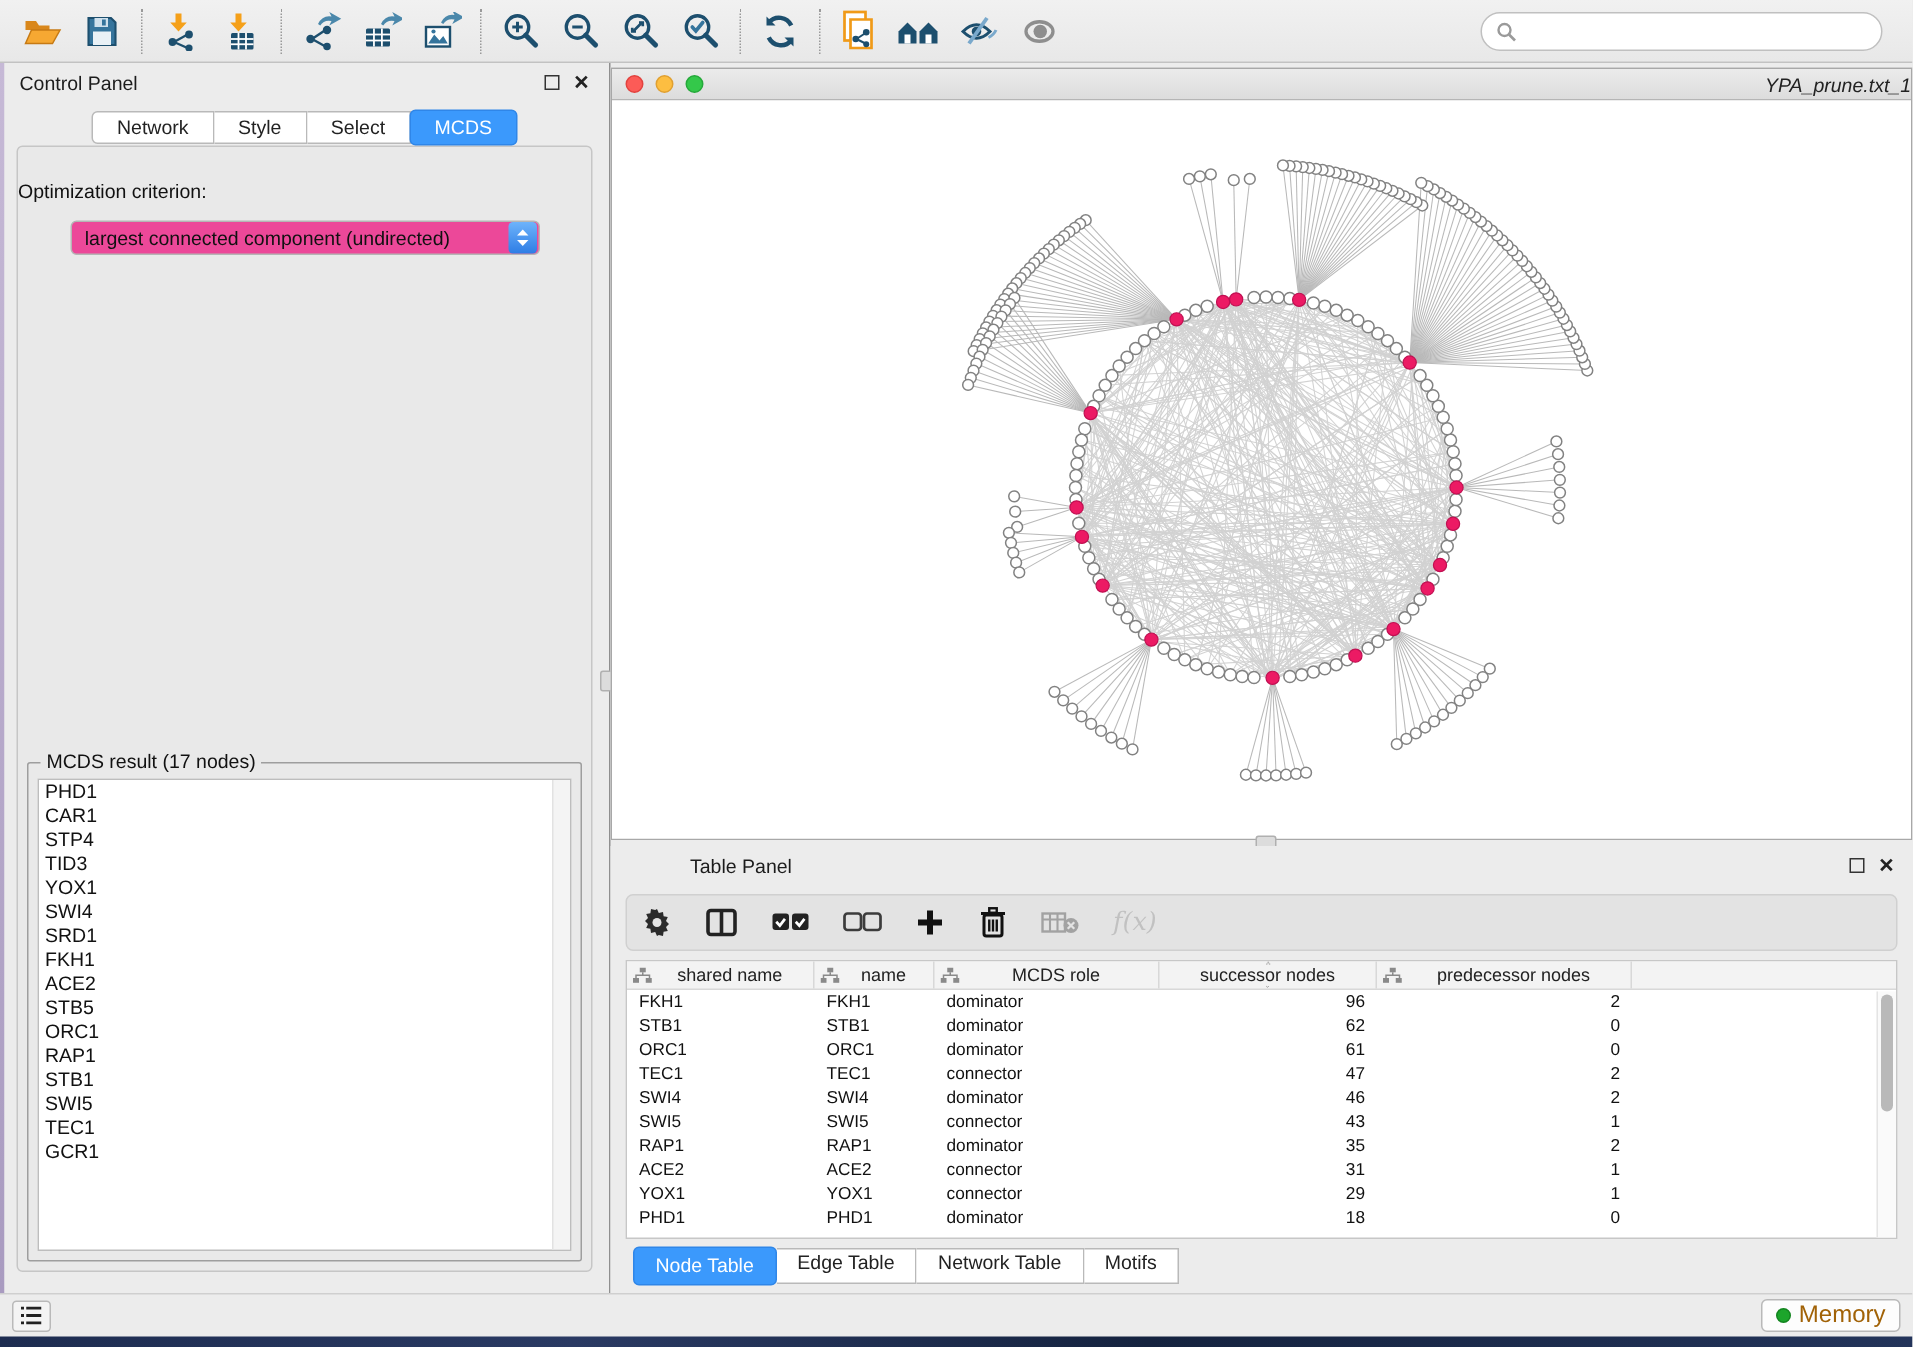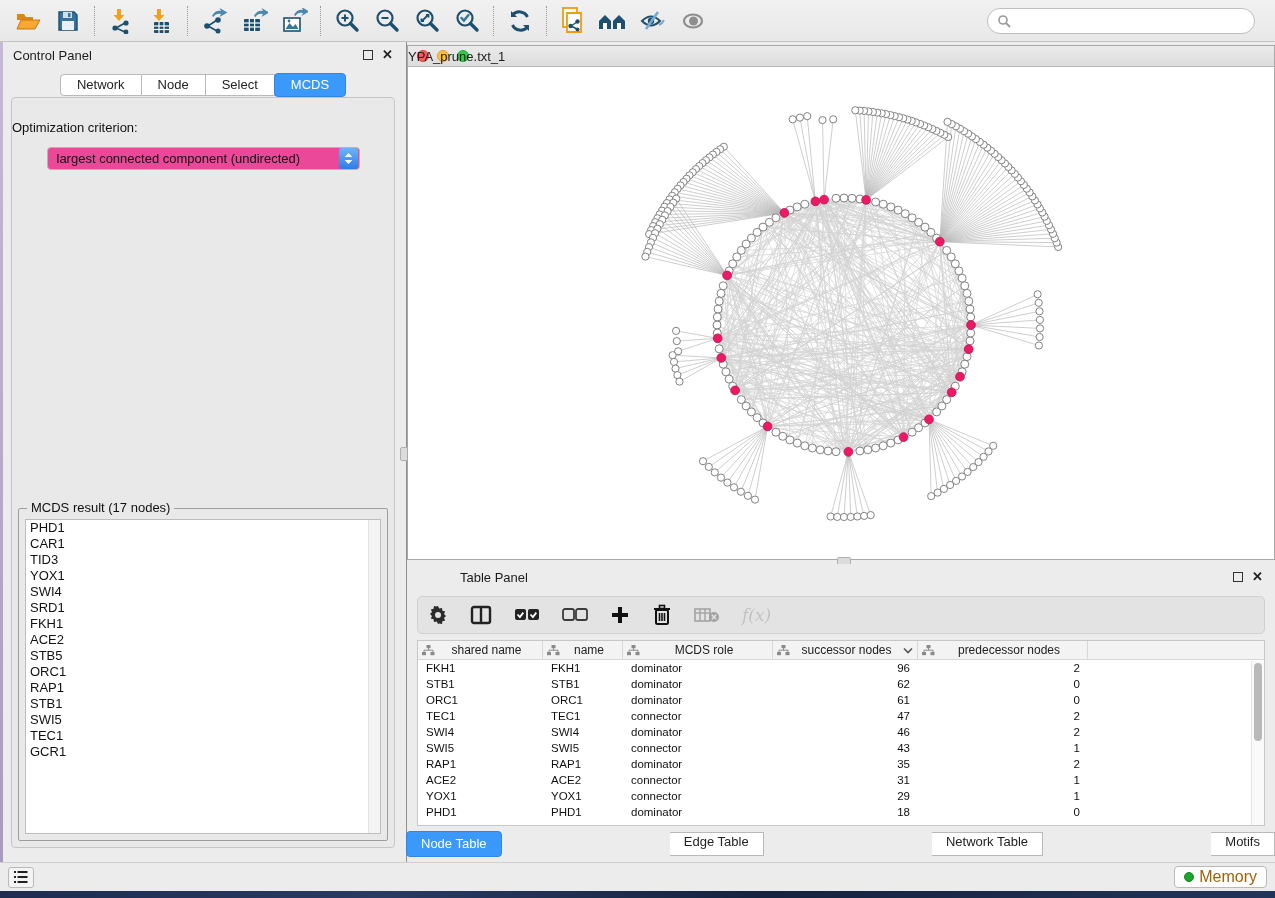--- a/index.html
+++ b/index.html
@@ -63,21 +63,21 @@
 
   
   .net-window { position:absolute; left:0; top:3px; width:868px; height:515px; border:1px solid #a8a8a8; background:#fff; }
   .net-titlebar { height:21px; background:linear-gradient(#ebebeb,#dcdcdc); border-bottom:1px solid #b5b5b5;
                   display:flex; align-items:center; position:relative; }
   .tlights { display:flex; gap:8px; margin-left:9px; }
   .tlight { width:12px; height:12px; border-radius:50%; }
   .tl-red { background:#fc5b57; border:1px solid #e2423e; }
   .tl-yellow { background:#fdbe41; border:1px solid #e0a031; }
   .tl-green { background:#34c84a; border:1px solid #25a93a; }
-  .net-title { position:absolute; left:0; right:0; text-align:left; font-size:13px; color:#222; }
+  .net-title { position:absolute; left:0; right:0; text-align:right; font-size:13px; color:#222;font-style:italic; }
   .net-canvas { position:absolute; left:0; top:21px; right:0; bottom:0; background:#fff; overflow:hidden; }
   .net-canvas svg { display:block; }
 
   .h-splitter { position:absolute; left:0; top:518px; width:868px; height:4px; }
   .h-handle { position:absolute; left:430px; top:-3px; width:14px; height:9px; background:#dcdcdc; border:1px solid #b0b0b0; border-radius:2px; }
 
   
   .table-panel { position:absolute; left:0; top:522px; width:868px; height:298px; background:#ececec; }
   .tp-titlebar { height:26px; display:flex; align-items:center; padding:0 12px; }
   .tp-title { font-size:13px; color:#1c1c1c;margin-left:41px; }
@@ -90,21 +90,21 @@
   .node-table { position:absolute; left:10px; right:10px; top:76px; bottom:36px; background:#fff; border:1px solid #c7c7c7; }
   .nt-header { display:flex; height:19px; border-bottom:1px solid #d8d8d8; background:#f3f3f3; }
   .nt-hcell { display:flex; align-items:center; border-right:1px solid #d8d8d8; font-size:12px; color:#222; padding:0 4px; }
   .nt-hcell .hlabel { flex:1; text-align:center; }
   .nt-row { display:flex; height:16px; }
   .nt-cell { font-size:11.5px; color:#111; line-height:16px; padding:0 8px; white-space:nowrap; overflow:hidden; }
   .num { text-align:right; }
   .nt-scroll { position:absolute; right:0; top:20px; bottom:0; width:13px; background:#fafafa; border-left:1px solid #e4e4e4; }
   .nt-thumb { position:absolute; left:2px; top:2px; width:8px; height:78px; background:#b9b9b9; border-radius:4px; }
 
-  .tp-tabs { position:absolute; left:0; right:0; bottom:6px; display:flex; justify-content:space-between;gap:12px; }
+  .tp-tabs { position:absolute; left:16px; right:0; bottom:6px; display:flex; justify-content:flex-start; }
   .tp-tabs .seg { padding:1px 14px; }
   .tp-tabs .seg.sel { padding:4px 14px; }
 
   
   .statusbar { position:absolute; left:0; top:862px; width:1275px; height:29px; background:#ececec; border-top:1px solid #cfcfcf;
                display:flex; align-items:center; padding:0 8px; }
   .status-left-btn { width:26px; height:21px; background:#f4f4f4; border:1px solid #b9b9b9; border-radius:3px;
                      display:flex; align-items:center; justify-content:center; cursor:pointer; }
   .memory-btn { margin-left:auto; height:22px; background:#fdfdfd; border:1px solid #b9b9b9; border-radius:4px;
                 display:flex; align-items:center; gap:5px; padding:0 9px; cursor:pointer; }
@@ -288,21 +288,21 @@
 <div class="control-panel">
   <div class="cp-titlebar">
     <span class="cp-title">Control Panel</span>
     <span class="win-icons">
       <span class="float-icon"></span>
       <span class="close-icon">✕</span>
     </span>
   </div>
   <div class="cp-tabs">
       <div class="seg">Network</div>
-      <div class="seg">Node</div>
+      <div class="seg">Style</div>
       <div class="seg">Select</div>
       <div class="seg sel">MCDS</div>
     </div>
   <div class="cp-body">
     <div class="opt-label">Optimization criterion:</div>
     <div class="dropdown">
       <span class="dd-text">largest connected component (undirected)</span>
       <span class="dd-stepper">
         <svg width="9" height="6" viewBox="0 0 9 6">
             <path d="M0.7 5L4.5 1l3.8 4z" fill="#fff"></path>
@@ -311,20 +311,21 @@
             <path d="M0.7 1l3.8 4 3.8-4z" fill="#fff"></path>
           </svg>
       </span>
     </div>
     <div class="mcds-fieldset">
       <span class="mcds-legend">MCDS result (17 nodes)</span>
       <div class="mcds-list">
         <div id="mcds-items">
             <div class="mcds-item">PHD1</div>
             <div class="mcds-item">CAR1</div>
+            <div class="mcds-item">STP4</div>
             <div class="mcds-item">TID3</div>
             <div class="mcds-item">YOX1</div>
             <div class="mcds-item">SWI4</div>
             <div class="mcds-item">SRD1</div>
             <div class="mcds-item">FKH1</div>
             <div class="mcds-item">ACE2</div>
             <div class="mcds-item">STB5</div>
             <div class="mcds-item">ORC1</div>
             <div class="mcds-item">RAP1</div>
             <div class="mcds-item">STB1</div>
@@ -1324,21 +1325,21 @@
                 <rect x="4.5" y="0" width="4" height="3.2"></rect>
                 <rect x="0" y="7" width="4" height="3.2"></rect>
                 <rect x="8.5" y="7" width="4" height="3.2"></rect>
               </g>
               <g stroke="#8a8a8a" stroke-width="1" fill="none">
                 <path d="M6.5 3.2v2M2 7V5.2h9V7"></path>
               </g>
             </svg>
             <span class="hlabel">MCDS role</span>
           </div>
-          <div class="nt-hcell" style="width: 145px;">
+          <div class="nt-hcell" style="width: 145px; flex-direction: column;">
             <svg width="13" height="11" viewBox="0 0 13 11">
               <g fill="#8a8a8a">
                 <rect x="4.5" y="0" width="4" height="3.2"></rect>
                 <rect x="0" y="7" width="4" height="3.2"></rect>
                 <rect x="8.5" y="7" width="4" height="3.2"></rect>
               </g>
               <g stroke="#8a8a8a" stroke-width="1" fill="none">
                 <path d="M6.5 3.2v2M2 7V5.2h9V7"></path>
               </g>
             </svg>

